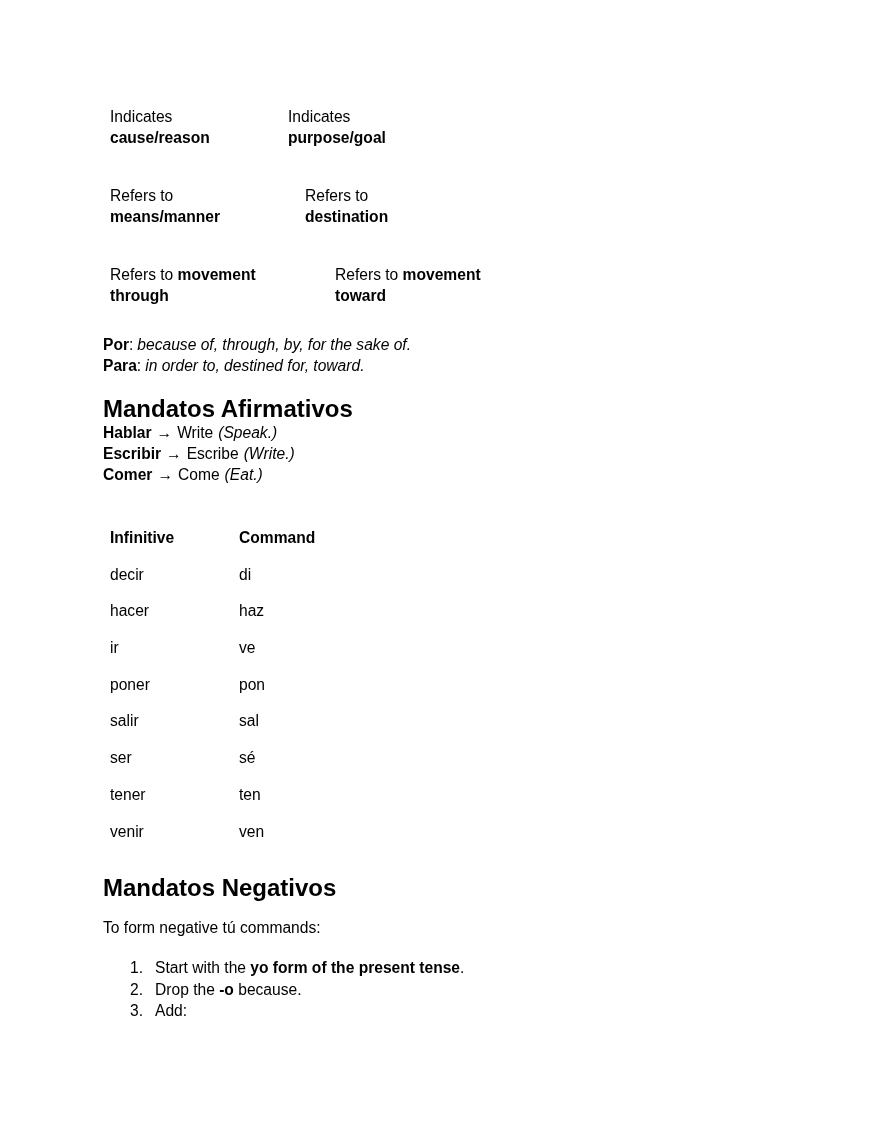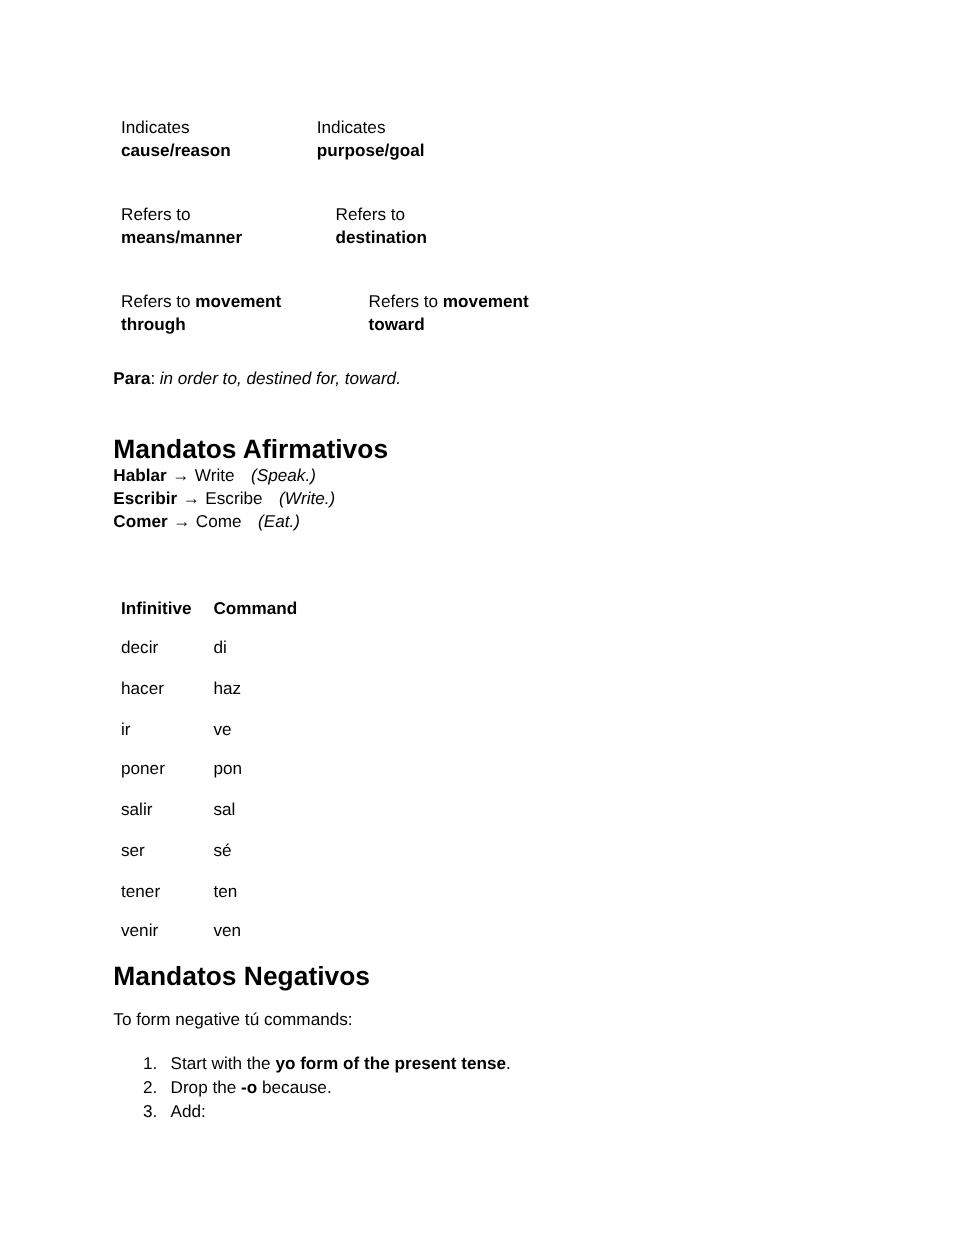--- a/index.html
+++ b/index.html
@@ -8,27 +8,27 @@
     width:880px;height:1139px;
     background:#ffffff;color:#000000;
     font-family:"Liberation Sans",sans-serif;
     font-size:15.6px;line-height:21px;
     overflow:hidden;
   }
   .abs{position:absolute;}
   .b{font-weight:700;}
   .heading{font-weight:700;font-size:24px;line-height:26px;}
   .arrow{margin:0 5px;}
-  .gloss{font-style:italic;margin-left:15px;}
+  .gloss{font-style:italic;margin-left:5px;}
   .def{font-style:italic;margin-left:4px;}
   
   .attr-cell{white-space:nowrap;}
   
   .cmd-table{left:110px;top:527px;width:300px;}
-  .cmd-row{display:flex;align-items:flex-end;height:36.7px;}
+  .cmd-row{display:flex;align-items:flex-start;height:36.7px;gap:45px;}
   .cmd-col1{width:84px;flex:none;}
   .cmd-col2{flex:1;}
   .cmd-header{font-weight:700;}
   
   .steps{left:103px;top:957px;width:600px;}
   .li{position:relative;line-height:21.5px;padding-left:52px;}
   .li .num{position:absolute;left:27px;top:0;}
 </style>
 </head>
 <body>
@@ -56,20 +56,23 @@
   <div class="abs attr-cell" style="left:110px;top:264px;">
     <span>Refers to </span><span class="b">movement</span><br>
     <span class="b">through</span>
   </div>
   <div class="abs attr-cell" style="left:335px;top:264px;">
     <span>Refers to </span><span class="b">movement</span><br>
     <span class="b">toward</span>
   </div>
 
   <div class="abs" style="left:103px;top:334px;">
+    <div>
+      <span class="b">Por</span><span>:</span><span class="def">because of, through, by, for the sake of.</span>
+    </div>
     <div>
       <span class="b">Para</span><span>:</span><span class="def">in order to, destined for, toward.</span>
     </div>
   </div>
 
   <div class="abs heading" style="left:103px;top:396px;">Mandatos Afirmativos</div>
 
   <div class="abs" style="left:103px;top:422px;">
     <div>
       <span class="b">Hablar</span><span class="arrow">→</span><span>Write</span><span class="gloss">(Speak.)</span>

